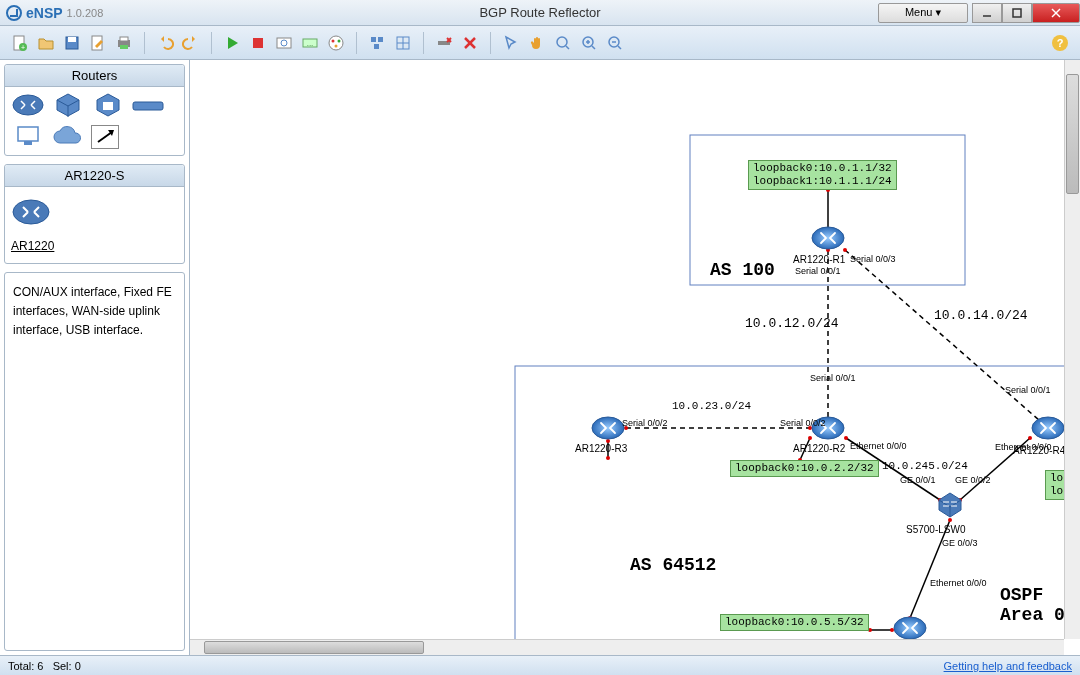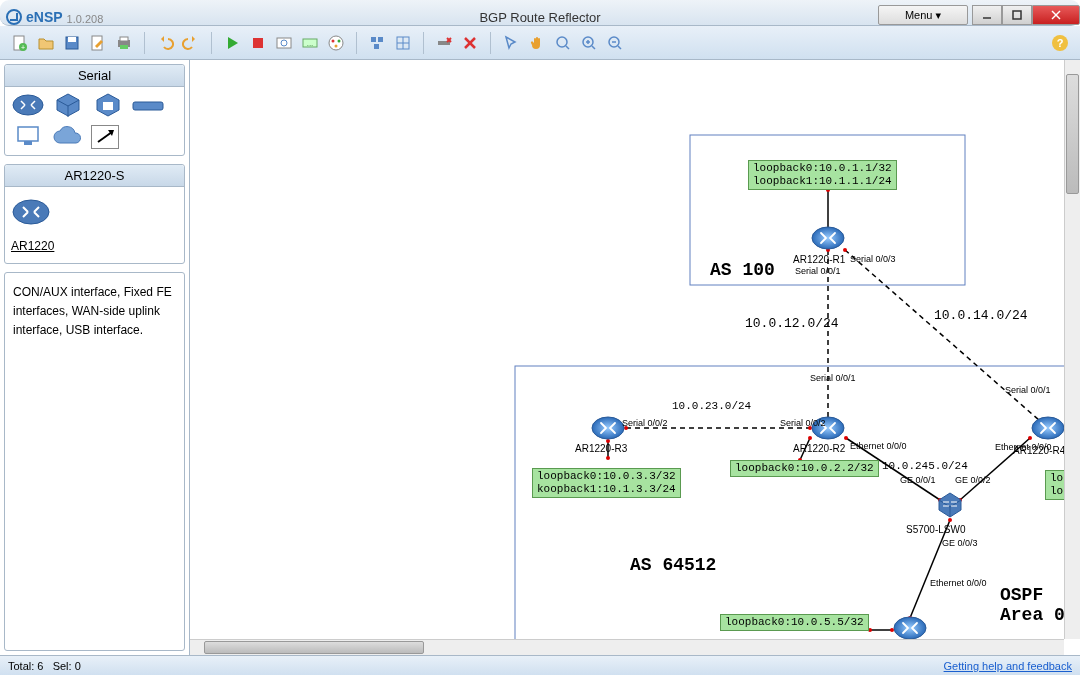--- a/index.html
+++ b/index.html
@@ -1,19 +1,19 @@
 <!DOCTYPE html>
 <html><head>
 <meta charset="utf-8">
 <style>
   * { box-sizing: border-box; margin: 0; padding: 0; }
   body { font-family: Arial, sans-serif; font-size: 12px; background: #fff; overflow: hidden; width: 1080px; height: 675px; }
   
   
-  .titlebar { height: 26px; background: linear-gradient(#eef3f8, #d8e4f0); border-bottom: 1px solid #a8b8c8; display: flex; align-items: flex-end; padding: 0 0 0 6px; position: relative; border-radius: 9px; }
+  .titlebar { height: 26px; background: linear-gradient(#eef3f8, #d8e4f0); border-bottom: 1px solid #a8b8c8; display: flex; align-items: center; padding: 0 0 0 6px; position: relative; }
   .logo { color: #2a6fb5; font-weight: bold; font-size: 14px; display: flex; align-items: center; }
   .logo-icon { width: 16px; height: 16px; border-radius: 50%; border: 2px solid #2a6fb5; display: inline-block; margin-right: 4px; position: relative; }
   .logo-icon::after { content: ''; position: absolute; width: 6px; height: 6px; border: 2px solid #2a6fb5; border-top: none; border-left: none; top: 2px; left: 2px; }
   .version { color: #888; font-size: 11px; margin-left: 4px; }
   .window-title { position: absolute; left: 50%; transform: translateX(-50%); color: #333; font-size: 13px; }
   .window-controls { margin-left: auto; display: flex; }
   .menu-btn { background: linear-gradient(#f5f5f5,#ddd); border: 1px solid #999; padding: 1px 26px; font-size: 11px; border-radius: 2px; margin-right: 4px; cursor: pointer; }
   .win-btn { width: 30px; height: 20px; background: linear-gradient(#f0f0f0,#d0d0d0); border: 1px solid #999; display: flex; align-items: center; justify-content: center; cursor: pointer; }
   .win-btn.close { background: linear-gradient(#e85a5a,#c82020); color: #fff; width: 48px; border-radius: 0 2px 2px 0;}
   .win-btn svg { width: 10px; height: 10px; }
@@ -245,21 +245,21 @@
       <svg width="18" height="18" viewBox="0 0 18 18">
         <circle cx="9" cy="9" r="8" fill="#f0c040"></circle>
         <text x="9" y="13" font-size="11" text-anchor="middle" fill="#fff" font-weight="bold">?</text>
       </svg>
     </div>
 </div>
 
 <div class="main">
   <div class="sidebar">
     <div class="panel">
-      <div class="panel-header">Serial</div>
+      <div class="panel-header">Routers</div>
       <div class="panel-body">
         <div class="device-row">
           <div class="device-icon">
               <svg width="34" height="24" viewBox="0 0 34 24">
                 <ellipse cx="17" cy="12" rx="15" ry="10" fill="#4a7ab8" stroke="#2a5a98"></ellipse>
                 <path d="M10 8l4 4M24 16l-4-4M10 16l4-4M24 8l-4 4" stroke="#fff" stroke-width="1.5"></path>
               </svg>
             </div>
           <div class="device-icon">
               <svg width="30" height="26" viewBox="0 0 30 26">
@@ -423,21 +423,20 @@
         <div class="node-label" style="left:686px;top:583px">AR1220-R5</div>
         <div class="switch-icon" style="left:745px;top:430px">
           <svg width="30" height="30" viewBox="0 0 30 30">
             <path d="M4 10l11-7 11 7v10l-11 7-11-7z" fill="#4a7ab8" stroke="#2a5a98"></path>
             <path d="M4 10l11 7 11-7M15 17v10" stroke="#2a5a98" fill="none"></path>
             <path d="M8 12h6M16 12h6M8 16h6M16 16h6" stroke="#fff" stroke-width="1"></path>
           </svg>
         </div>
         <div class="node-label" style="left:716px;top:464px">S5700-LSW0</div>
         <div class="green-box" style="left:558px;top:100px">loopback0:10.0.1.1/32<br>loopback1:10.1.1.1/24</div>
-        <div class="green-box" style="left:342px;top:408px">loopback0:10.0.3.3/32<br>koopback1:10.1.3.3/24</div>
         <div class="green-box" style="left:540px;top:400px">loopback0:10.0.2.2/32</div>
         <div class="green-box" style="left:855px;top:410px">loopback0:10.0.4.4/32<br>loopback1:10.1.4.4/24</div>
         <div class="green-box" style="left:530px;top:554px">loopback0:10.0.5.5/32</div>
         <div class="area-label" style="left:520px;top:200px">AS 100</div>
         <div class="area-label" style="left:440px;top:495px">AS 64512</div>
         <div class="area-label" style="left:810px;top:525px">OSPF Area 0</div>
         <div class="node-label" style="left:555px;top:256px;font-family:'Courier New',monospace;font-size:13px">10.0.12.0/24</div>
         <div class="node-label" style="left:744px;top:248px;font-family:'Courier New',monospace;font-size:13px">10.0.14.0/24</div>
         <div class="node-label" style="left:482px;top:340px;font-family:'Courier New',monospace;font-size:11px">10.0.23.0/24</div>
         <div class="node-label" style="left:692px;top:400px;font-family:'Courier New',monospace;font-size:11px">10.0.245.0/24</div>

